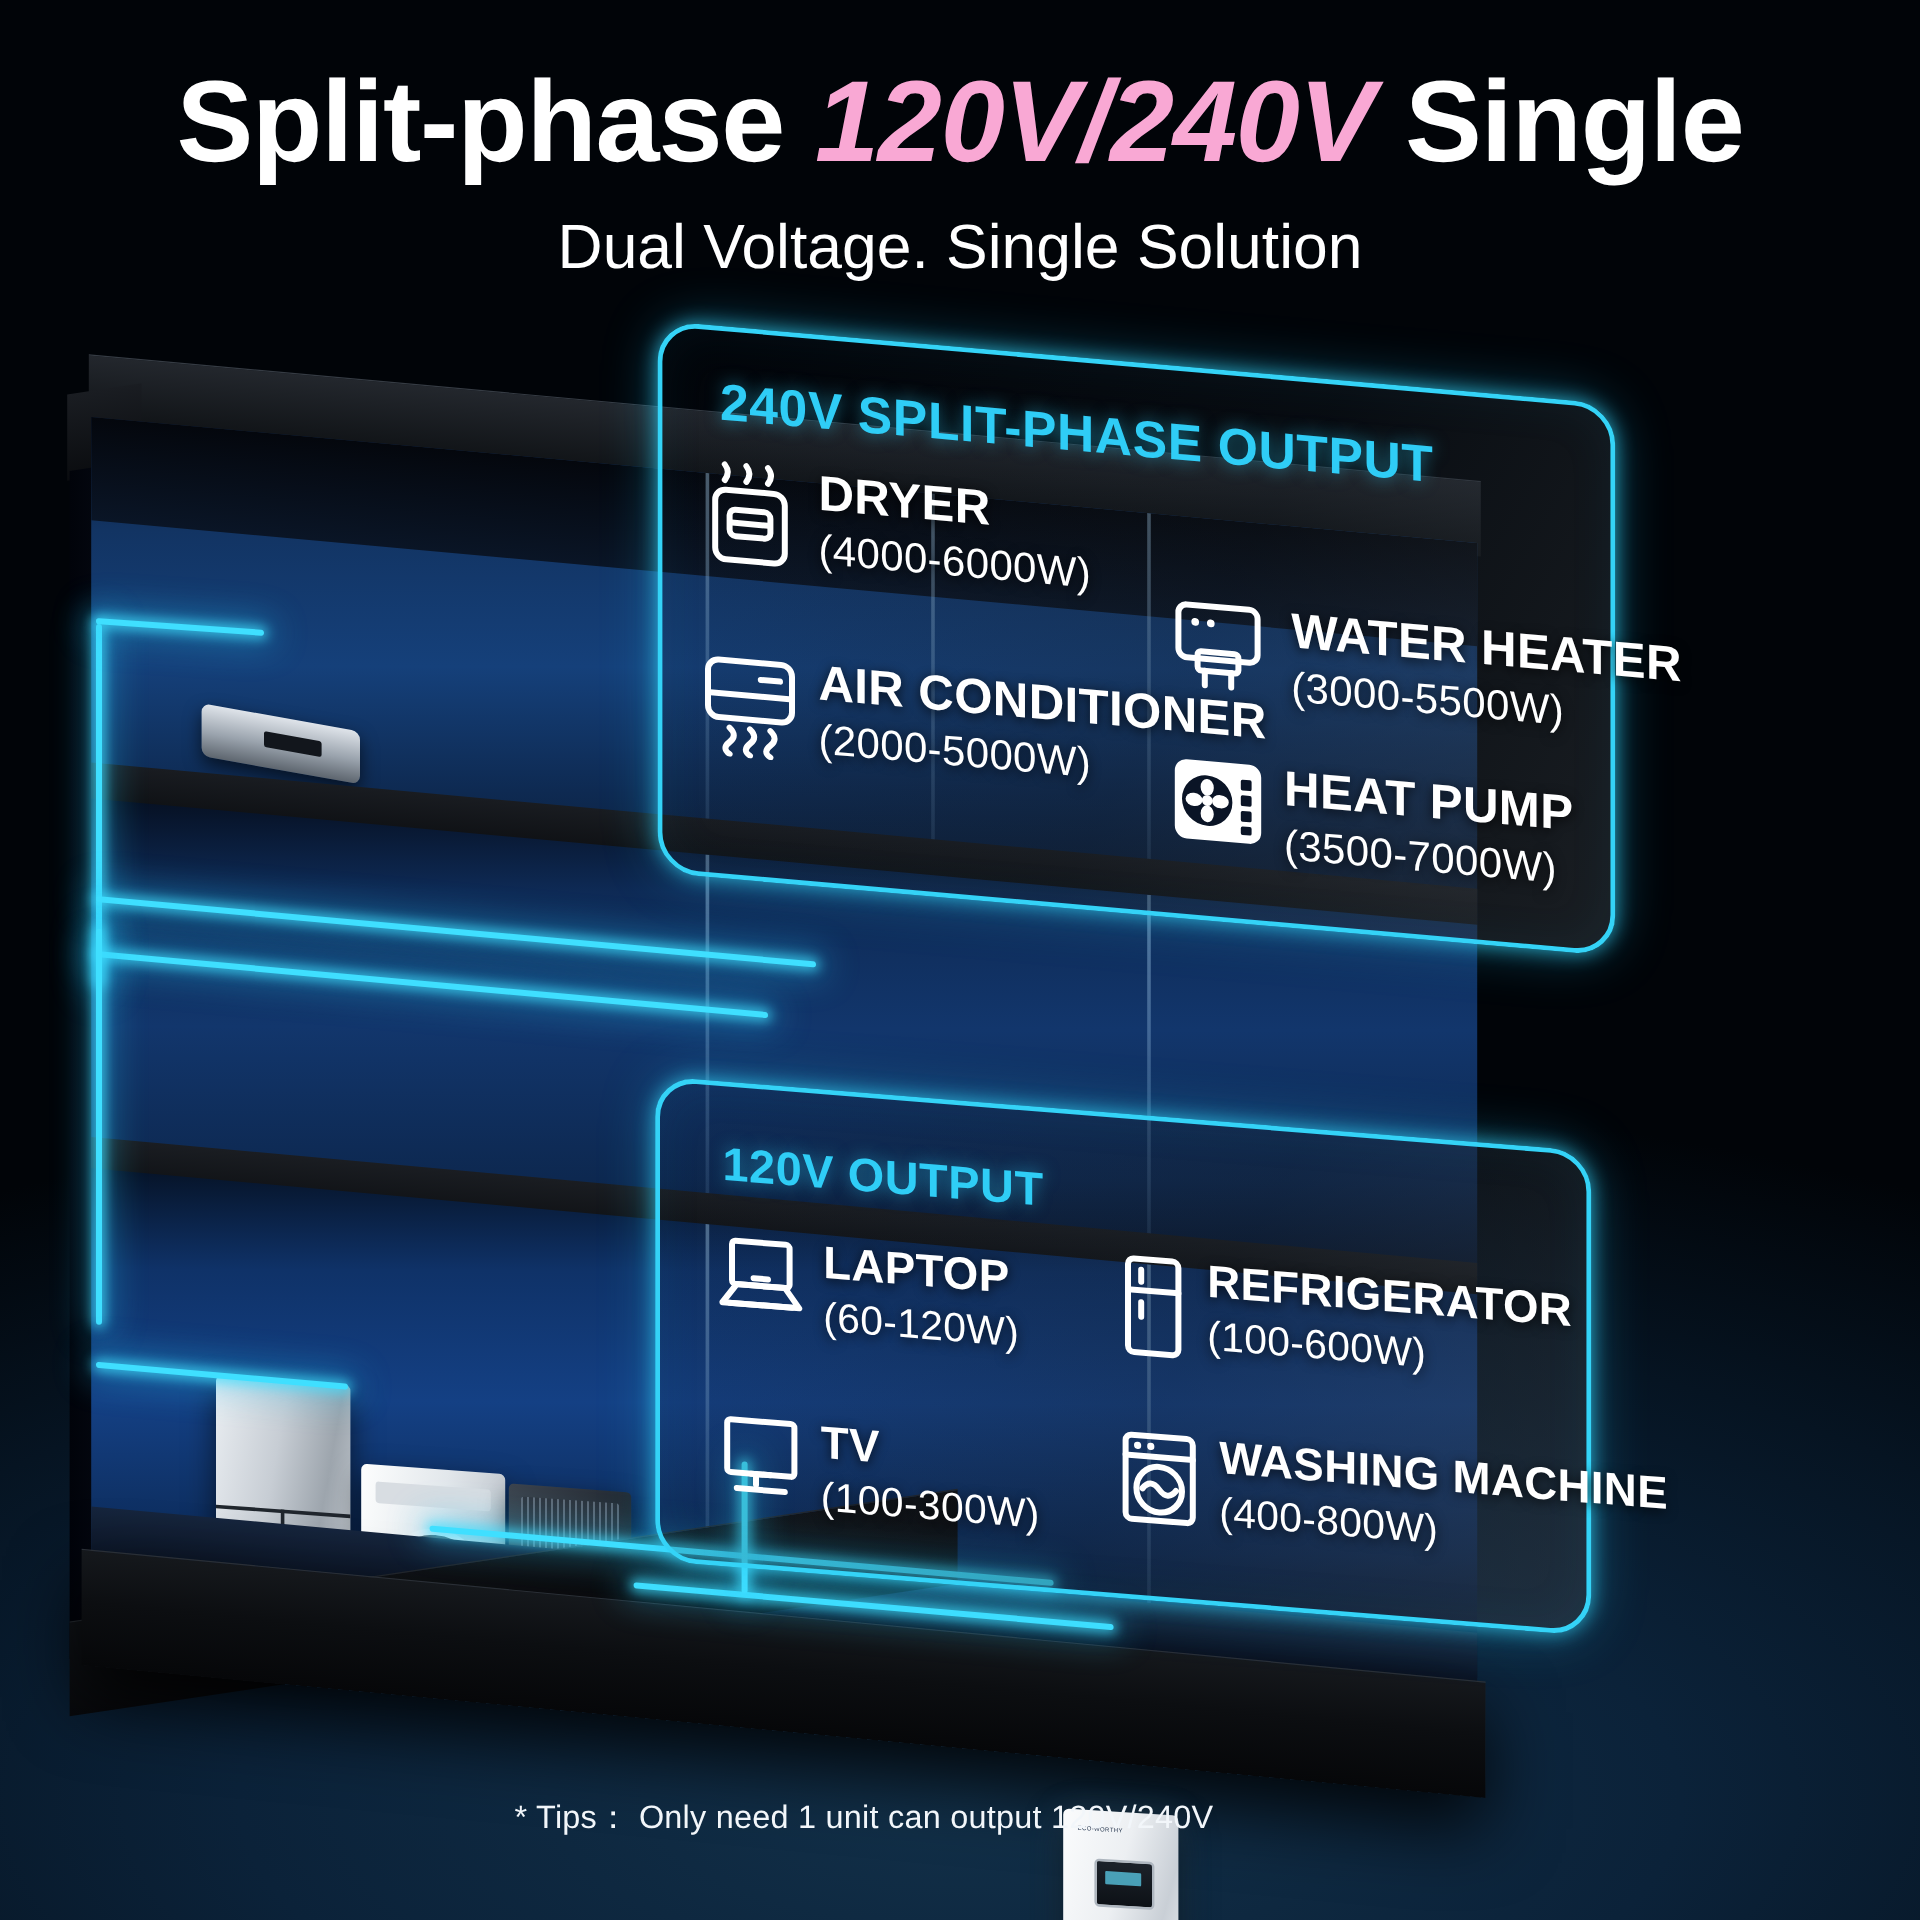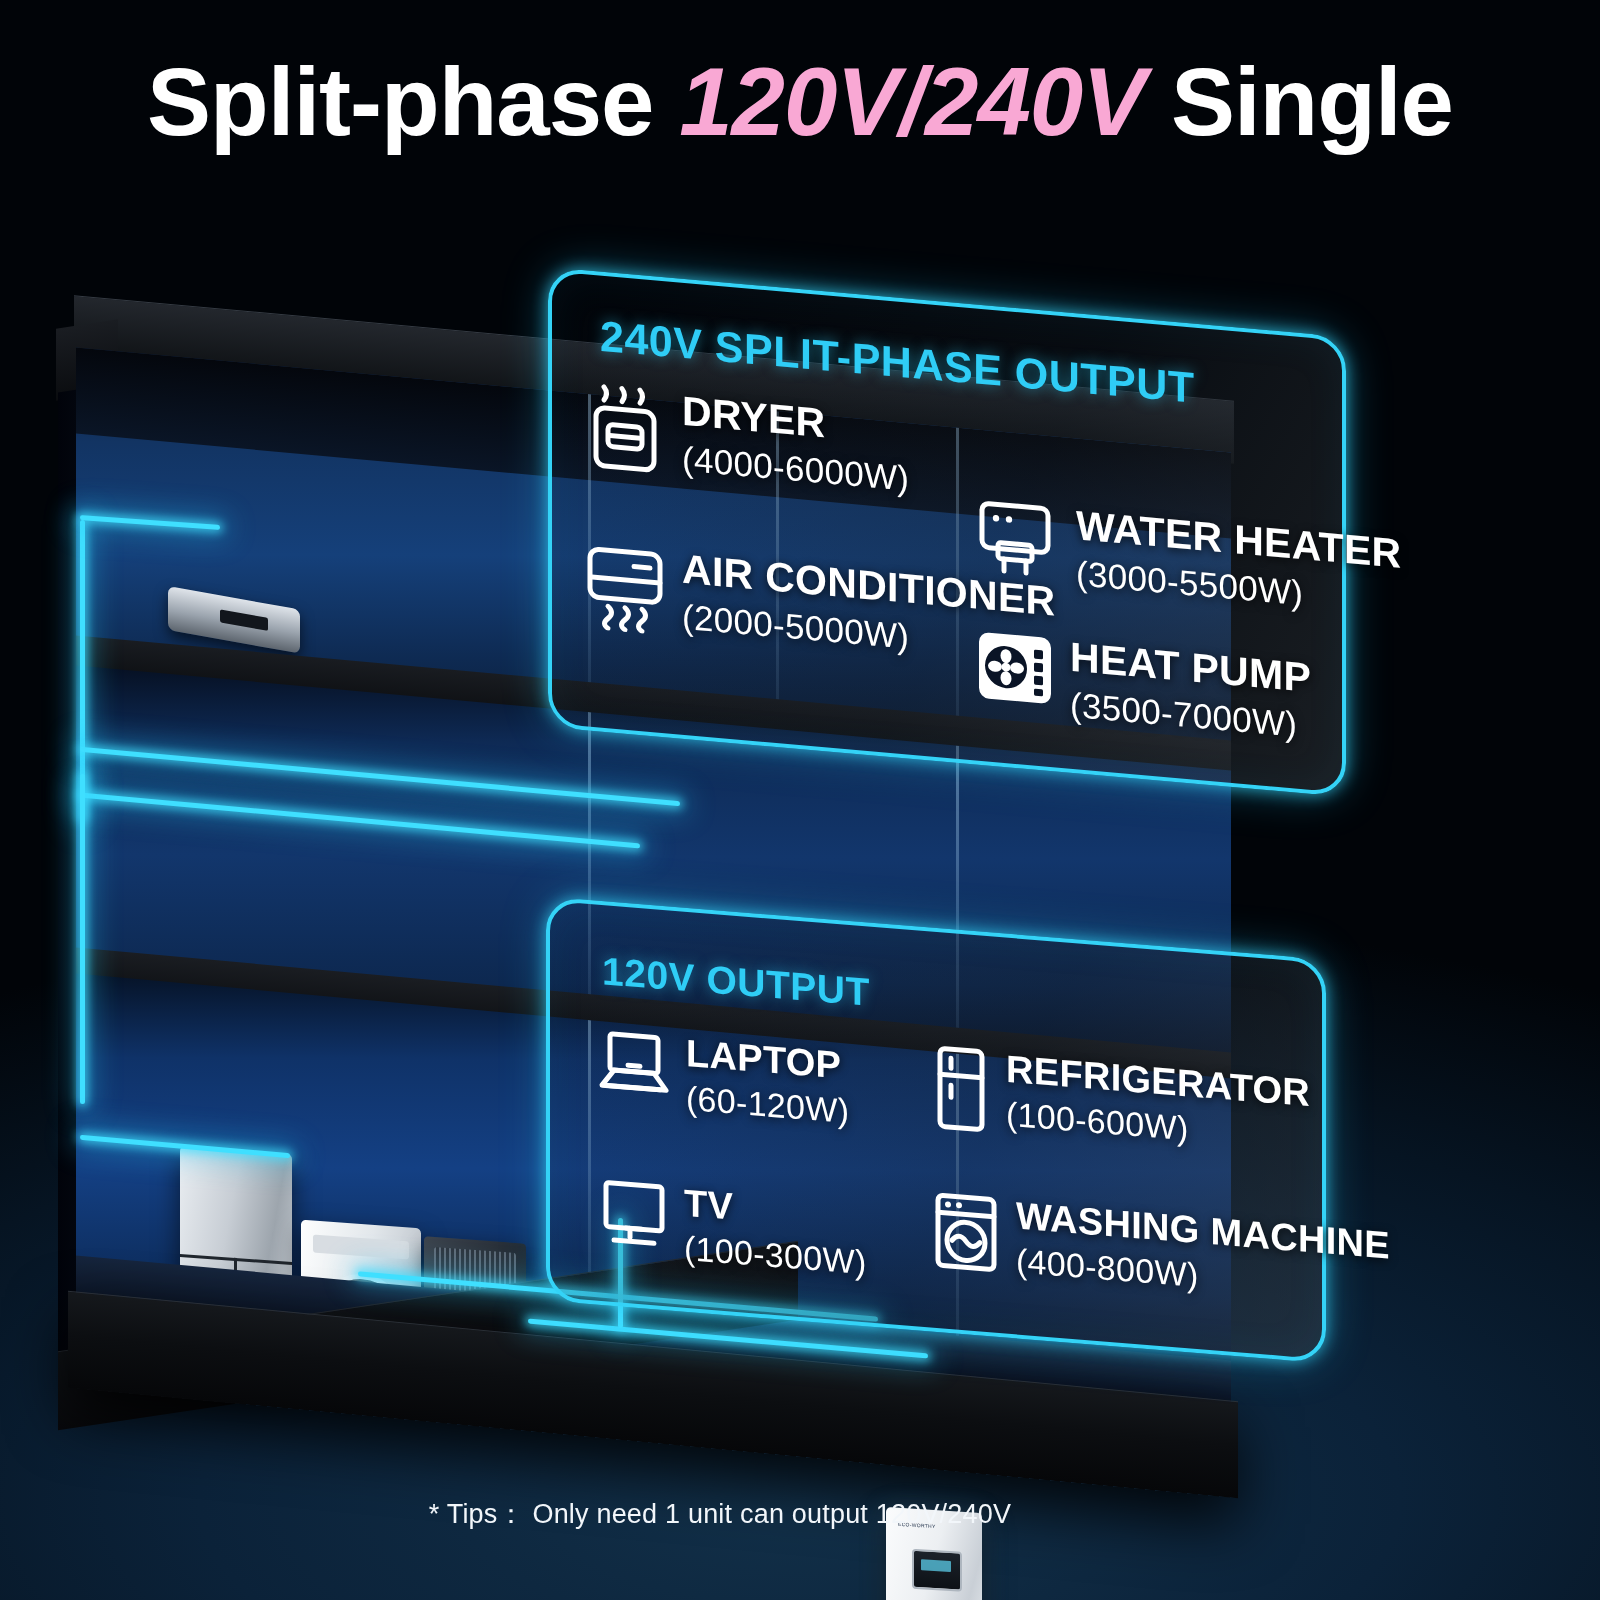--- a/index.html
+++ b/index.html
@@ -271,20 +271,21 @@
     <div class="inverter">
       <div class="brand">ECO-WORTHY</div>
       <div class="disp"></div>
 
     </div>
   </div>
 
   <div class="title">
     <span>Split-phase </span><span class="accent">120V/240V</span><span> Single</span>
   </div>
+  <div class="subtitle">Dual Voltage. Single Solution</div>
 
   <div class="panel panel-240">
     <div class="panel-inner">
       <div class="panel-head">240V SPLIT-PHASE OUTPUT</div>
 
       <div class="item i240-0">
         <span class="icon">
           <svg width="78" height="88" viewBox="0 0 78 88">
             <g fill="none" stroke="#fff" stroke-width="5" stroke-linecap="round" stroke-linejoin="round">
               <path d="M16 16 q5-7 0-13"></path>

